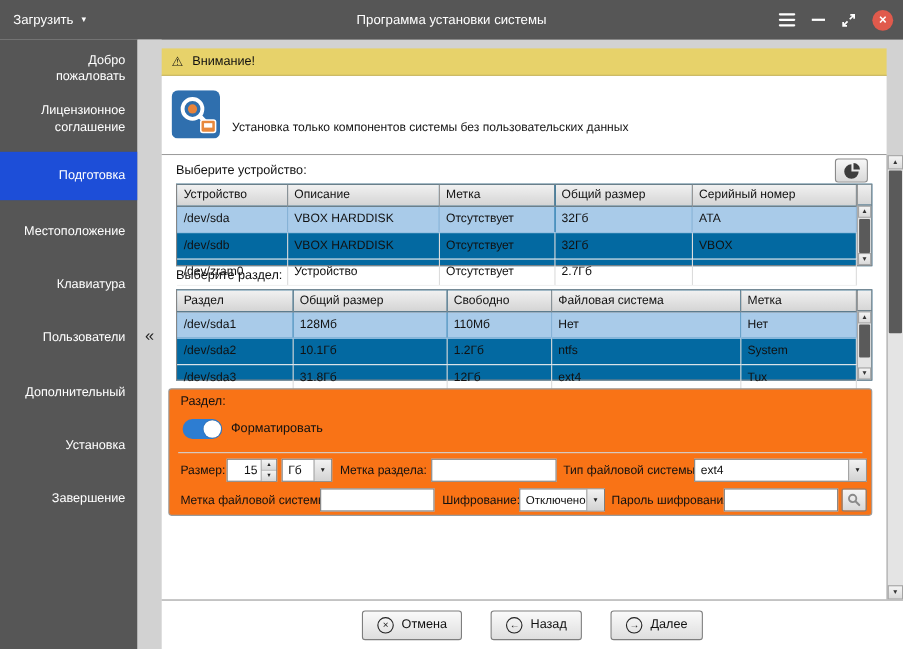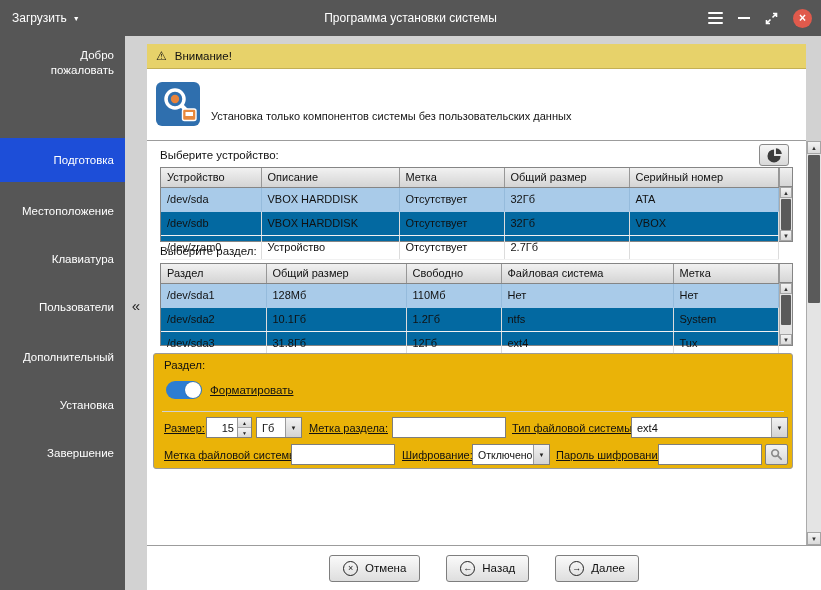--- a/index.html
+++ b/index.html
@@ -50,26 +50,26 @@
   
   .vscroll{position:absolute;background:#e4e4e4;border-left:1px solid #ababab;}
   .vs-arrow{position:absolute;left:0;width:100%;height:11px;display:flex;align-items:center;justify-content:center;font-size:6px;color:#333;background:linear-gradient(#f4f4f4,#dadada);border:1px solid #a5a5a5;cursor:pointer;}
   .vs-up{top:0;}.vs-down{bottom:0;}
   .vs-thumb{position:absolute;left:1px;right:1px;background:#5a5a5a;border-radius:1px;cursor:pointer;}
   .outer-scroll{left:806px;top:141px;width:15px;height:404px;position:absolute;background:#e4e4e4;border-left:1px solid #ababab;}
   .outer-scroll .vs-arrow{height:13px;}
   .tbl-scroll{right:0;top:19px;bottom:0;width:13px;}
 
   
-  .grpbox{position:absolute;left:6px;top:212px;width:640px;height:116px;border:1px solid #9a9a9a;border-radius:3px;background:#eab308;}
+  .grpbox{position:absolute;left:6px;top:212px;width:640px;height:116px;border:1px solid #9a9a9a;border-radius:3px;background:#f97316;}
   .grp-label{position:absolute;left:10px;top:5px;font-size:11.5px;}
   .toggle{position:absolute;left:12px;top:27px;width:36px;height:18px;border-radius:9px;background:#2d7dd2;cursor:pointer;}
   .toggle .knob{position:absolute;right:1px;top:1px;width:16px;height:16px;border-radius:50%;background:#fff;box-shadow:0 0 1px rgba(0,0,0,.45);}
   .grp-sep{position:absolute;left:8px;right:8px;top:57px;border-top:1px solid #d2d2d2;}
-  .flbl{position:absolute;font-size:11px;color:#111;white-space:nowrap;text-decoration:underline;}
+  .flbl{position:absolute;font-size:11px;color:#111;white-space:nowrap;}
   .tinput{position:absolute;height:21px;border:1px solid #7e7e7e;background:#fff;font-size:11px;padding:0 4px;font-family:inherit;}
   .combo{position:absolute;height:21px;border:1px solid #7e7e7e;background:#fff;display:flex;align-items:center;cursor:pointer;}
   .combo .ctext{flex:1;padding:0 5px;font-size:11px;white-space:nowrap;overflow:hidden;}
   .combo .cbtn{width:16px;height:100%;border-left:1px solid #9b9b9b;background:linear-gradient(#f2f2f2,#d3d3d3);display:flex;align-items:center;justify-content:center;font-size:6px;color:#222;}
   .spin{position:absolute;height:21px;border:1px solid #7e7e7e;background:#fff;display:flex;}
   .spin .sval{flex:1;display:flex;align-items:center;justify-content:flex-end;padding-right:3px;font-size:11px;}
   .spin .sbtns{width:14px;display:flex;flex-direction:column;border-left:1px solid #9b9b9b;}
   .spin .sbtns span{flex:1;display:flex;align-items:center;justify-content:center;font-size:5px;color:#222;background:linear-gradient(#f4f4f4,#d8d8d8);cursor:pointer;}
   .spin .sbtns span:first-child{border-bottom:1px solid #a8a8a8;}
   .keybtn{position:absolute;left:611px;top:90px;width:23px;height:21px;border:1px solid #7e7e7e;border-radius:2px;background:linear-gradient(#f4f4f4,#d8d8d8);display:flex;align-items:center;justify-content:center;cursor:pointer;}
@@ -104,20 +104,22 @@
     </div>
     <div class="close-btn">
         <span>×</span>
       </div>
   </div>
 </div>
 
 <div class="sidebar">
   <div class="side-item" style="top:12px">Добро
 пожаловать</div>
+  <div class="side-item" style="top:58px">Лицензионное
+соглашение</div>
   <div class="side-item active" style="top:102px">Подготовка</div>
   <div class="side-item" style="top:168px">Местоположение</div>
   <div class="side-item" style="top:216px">Клавиатура</div>
   <div class="side-item" style="top:264px">Пользователи</div>
   <div class="side-item" style="top:314px">Дополнительный</div>
   <div class="side-item" style="top:362px">Установка</div>
   <div class="side-item" style="top:410px">Завершение</div>
 </div>
 <div class="gutter">
   <div class="collapse">«</div>

